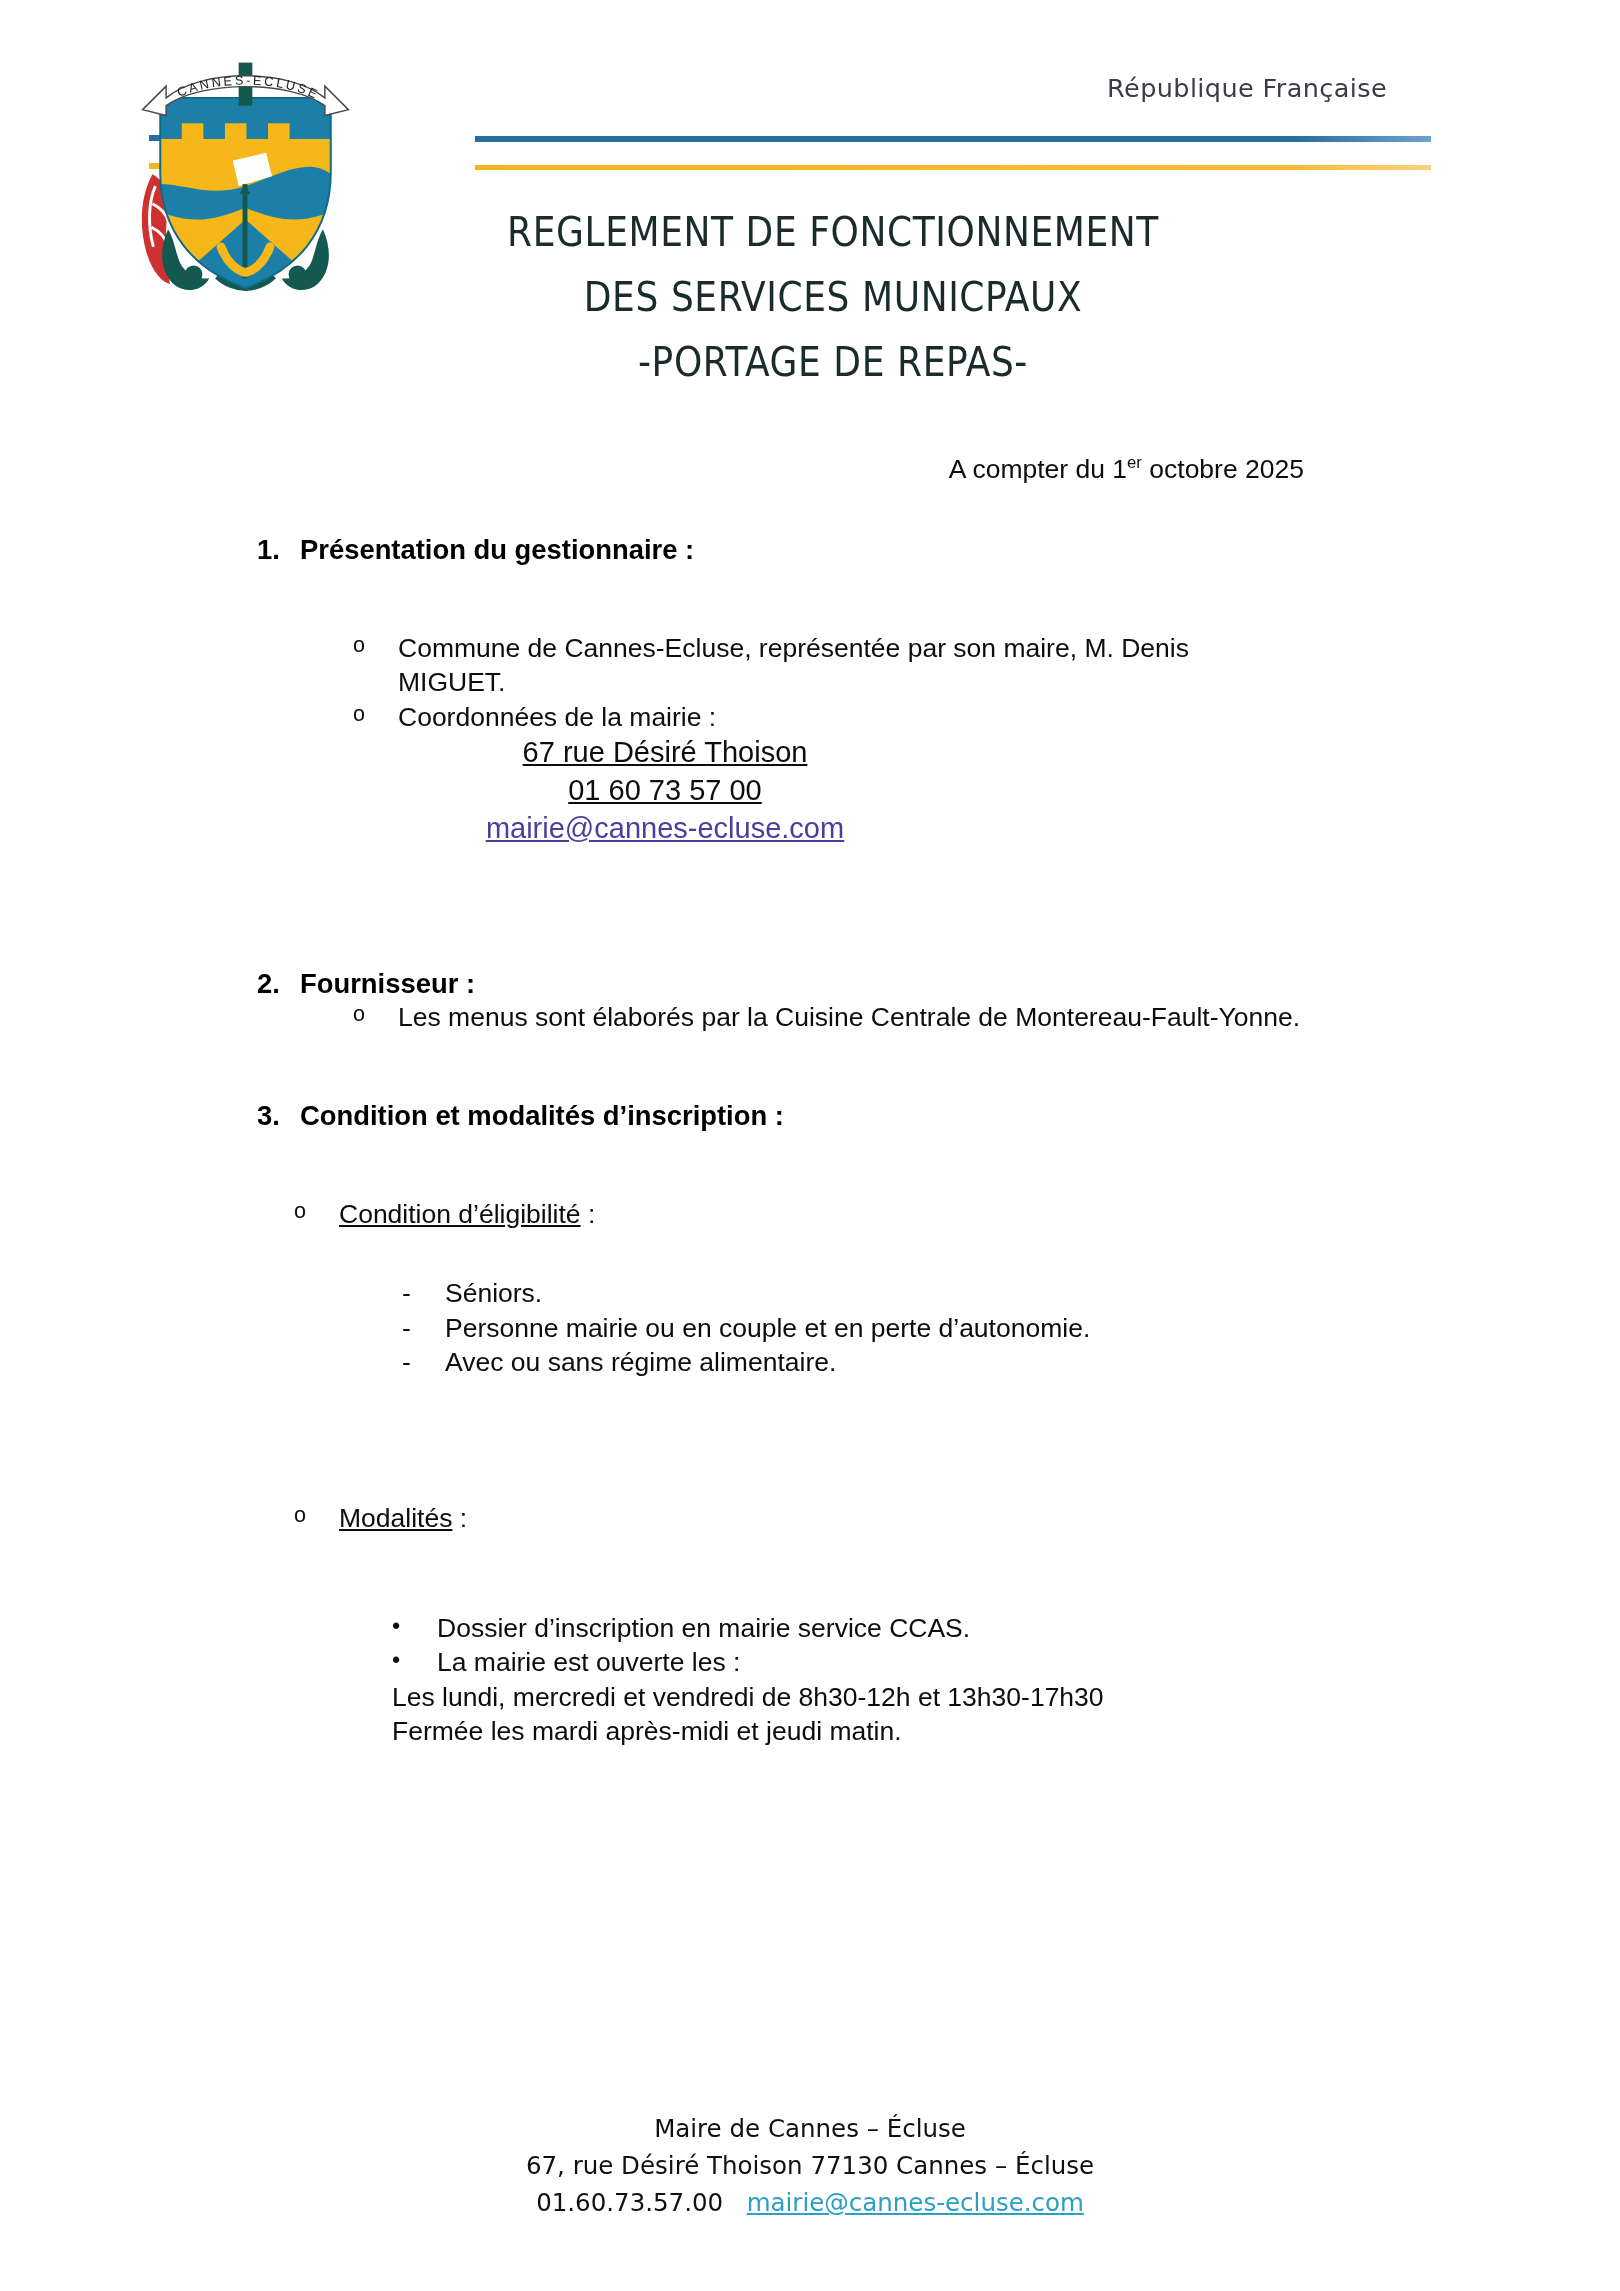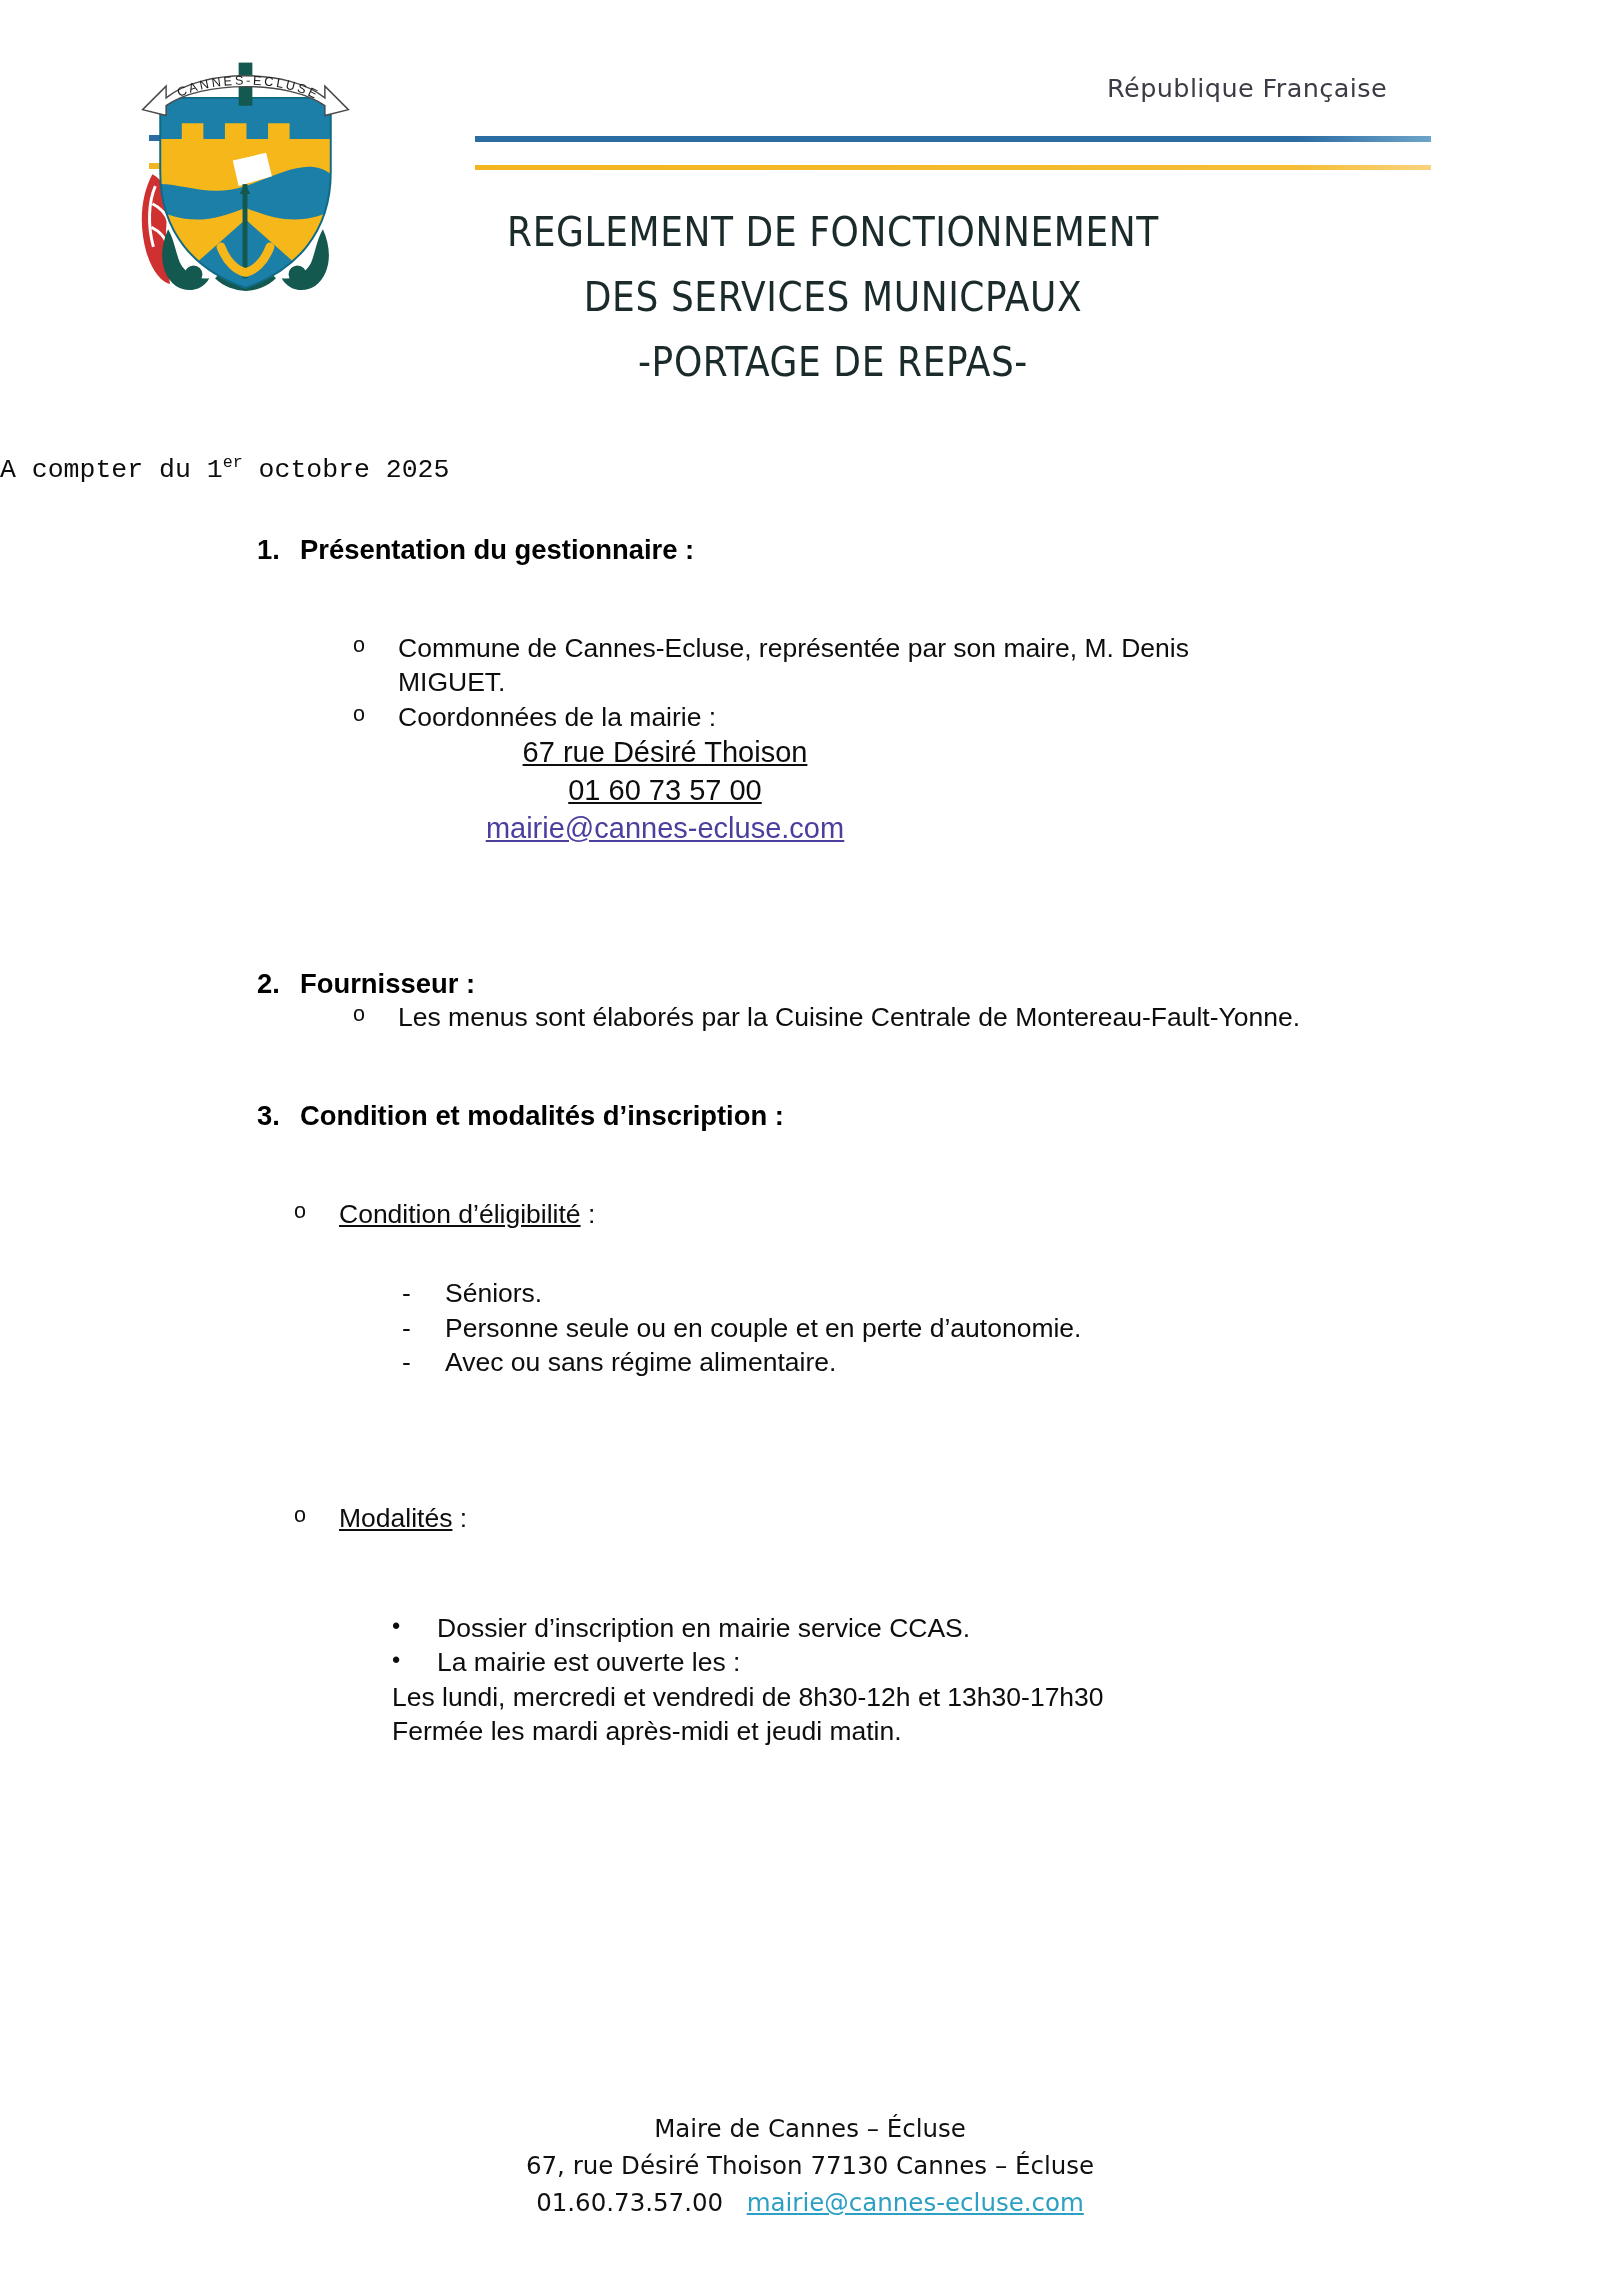--- a/index.html
+++ b/index.html
@@ -98,24 +98,23 @@
     color: #1b2b2b;
     line-height: 1.62;
     white-space: nowrap;
   }
 
   .date-line {
     position: absolute;
     left: 0;
     top: 453px;
     width: 1304px;
-    text-align: left;
+    text-align: right;
     font-size: 26.5px;
     color: #0d0d0d;
-    font-family: Liberation Mono, monospace;
   }
   .date-line sup {
     font-size: 16.7px;
     vertical-align: super;
   }
 
   
   .body-area {
     position: absolute;
     left: 0;
@@ -352,21 +351,21 @@
       </div>
 
       <div class="gap-md"></div>
 
       <div class="li-dash lvl3">
         <span class="li-marker">-</span>
         <span>Séniors.</span>
       </div>
       <div class="li-dash lvl3">
         <span class="li-marker">-</span>
-        <span>Personne seule ou en couple et en perte d’autonomie.</span>
+        <span>Personne mairie ou en couple et en perte d’autonomie.</span>
       </div>
       <div class="li-dash lvl3">
         <span class="li-marker">-</span>
         <span>Avec ou sans régime alimentaire.</span>
       </div>
 
       <div class="gap-xl"></div>
       <div class="gap-md"></div>
 
       <div class="li-circle" style="padding-left:294px;">

